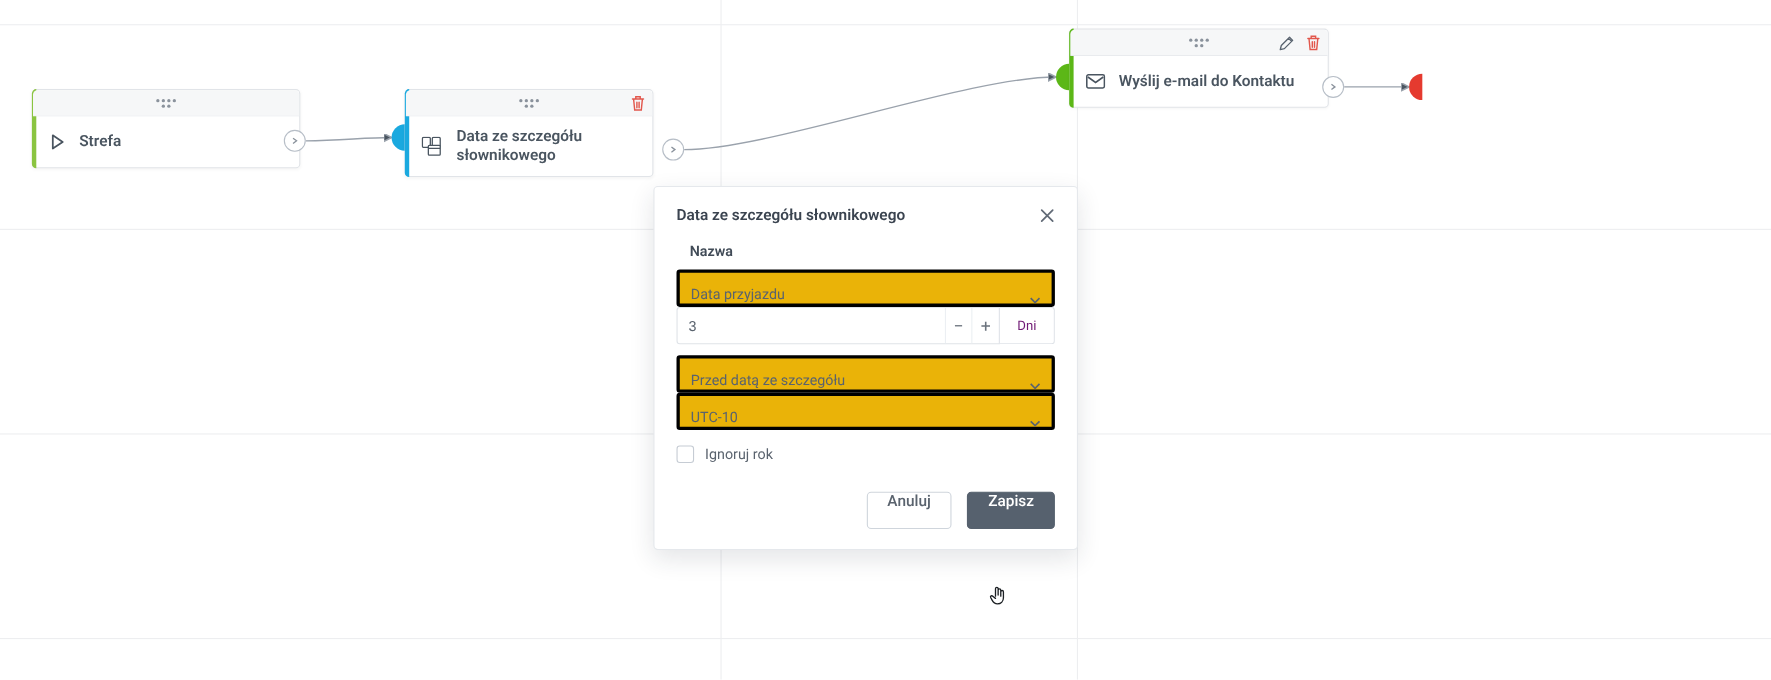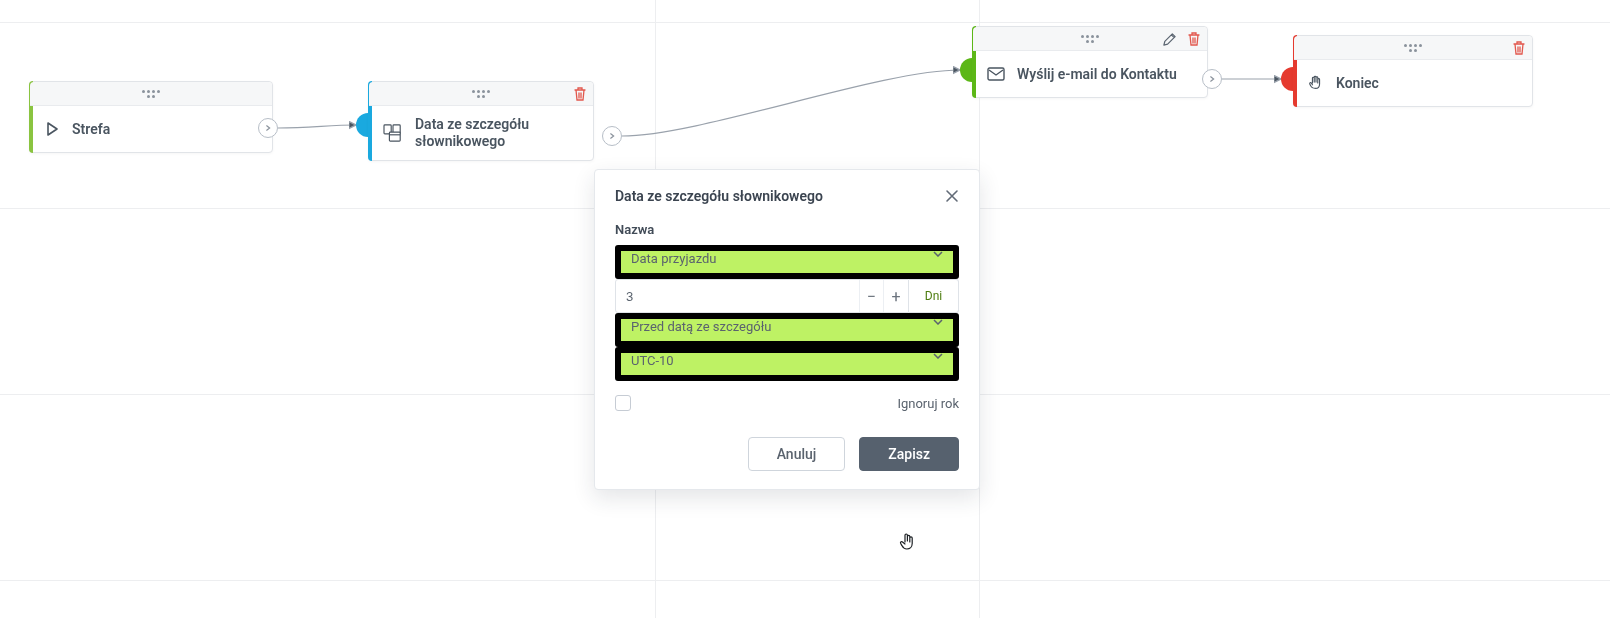--- a/index.html
+++ b/index.html
@@ -80,37 +80,37 @@
   .popover {
     position:absolute;
     width:386px;
     background:#fff;
     border:1px solid #e5e8ec;
     border-radius:4px;
     box-shadow:0 8px 22px rgba(30,40,55,0.12);
     padding:18px 20px 18px 20px;
   }
   .popover .hdr { display:flex; justify-content:space-between; align-items:center; font-weight:600; font-size:14px; color:#3b4450; margin-bottom:18px;}
-  .popover label.title { font-size:13px; font-weight:600; color:#414b57; display:block; margin-bottom:8px;}
+  .popover label.title { font-size:13px; font-weight:600; color:#414b57; display:block; margin-bottom:8px;margin-left:12px;}
   .field {
-    height:34px; border:6px solid #000000; border-radius:3px; background:#bef264;
-    display:flex; align-items:flex-start; padding:0 10px; font-size:13px; color:#5a636e;
+    height:34px; border:3px solid #000000; border-radius:3px; background:#eab308;
+    display:flex; align-items:flex-end; padding:0 10px; font-size:13px; color:#5a636e;
     justify-content:space-between;
   }
   .field .val { flex:1; }
   .selectable { cursor:pointer; }
   .row { display:flex; gap:0; }
   .stepper { flex:1; display:flex; border:1px solid #dfe3e8; border-radius:3px 0 0 3px; height:34px; }
   .stepper input { border:none; outline:none; padding:0 10px; font-size:13px; color:#5a636e; width:100%; background:transparent; }
   .stepbtn { width:30px; display:flex; align-items:center; justify-content:center; border-left:1px solid #eceff3; color:#6b737d; cursor:pointer;}
-  .unit { width:50px; height:34px; border:1px solid #dfe3e8; border-left:none; border-radius:0 3px 3px 0; display:flex; align-items:center; justify-content:center; font-size:12px; color:#4d7c0f;}
+  .unit { width:50px; height:34px; border:1px solid #dfe3e8; border-left:none; border-radius:0 3px 3px 0; display:flex; align-items:center; justify-content:center; font-size:12px; color:#701a75;}
   .chk { display:flex; align-items:center; gap:10px; font-size:13px; color:#5a636e; }
   .chk .box { width:16px; height:16px; border:1px solid #c6ccd4; border-radius:3px; background:#fff;}
   .footer { display:flex; justify-content:flex-end; gap:14px; margin-top:26px; }
-  .btn { height:34px; border-radius:4px; padding:0 28px; font-size:14px; font-weight:500; display:flex; align-items:center; cursor:pointer; }
+  .btn { height:34px; border-radius:4px; padding:0 18px; font-size:14px; font-weight:500; display:flex; align-items:flex-start; cursor:pointer; }
   .btn-secondary { background:#fff; border:1px solid #cfd5dc; color:#5a636e; }
   .btn-primary { background:#56616e; border:1px solid #56616e; color:#fff; }
 
   .cursor-pointer {
     position:absolute; width:18px; height:22px; pointer-events:none;
   }
 </style>
 </head>
 <body>
 
@@ -225,44 +225,20 @@
     <span class="txt">Wyślij e-mail do Kontaktu</span>
   </div>
 </div>
 <div class="port" style="left:1202px; top:69px;">
   <svg viewBox="0 0 10 10">
         <path d="M3 2 L7 5 L3 8" fill="none" stroke="#8a929c" stroke-width="1.5"></path>
       </svg>
 </div>
 
 <div class="inport" style="left:1281px; top:67px; background:#e53a2f;"></div>
-<div class="node node-end" style="left:1293px; top:35px; width:240px;">
-  <div class="accent"></div>
-  <div class="top">
-    <div class="drag-dots">
-          <span></span>
-          <span></span>
-          <span></span>
-          <span></span>
-          <span></span>
-          <span></span>
-        </div>
-    <div class="actions">
-      <svg class="trash-icon" viewBox="0 0 14 16">
-            <path d="M2 4h10M5 4V2h4v2M3 4l1 10h6l1-10M6 7v5M8 7v5" stroke="#e2574c" stroke-width="1.3" fill="none" stroke-linecap="round"></path>
-          </svg>
-    </div>
-  </div>
-  <div class="body">
-    <svg class="hand-icon" viewBox="0 0 18 18">
-          <path d="M5 9V3.5a1 1 0 012 0V8M7 8V2.5a1 1 0 012 0V8M9 8V3a1 1 0 012 0V9M11 9V5a1 1 0 012 0v5c0 3-2 5-4.5 5S4 15 3 12l-1-2a1 1 0 011.7-1L5 11" fill="none" stroke="#4a5560" stroke-width="1.3" stroke-linecap="round" stroke-linejoin="round"></path>
-        </svg>
-    <span class="txt">Koniec</span>
-  </div>
-</div>
 
 <div class="popover" style="left:594px; top:169px;">
   <div class="hdr">
     <span>Data ze szczegółu słownikowego</span>
     <svg class="close-icon" viewBox="0 0 14 14">
           <path d="M2 2l10 10M12 2L2 12" stroke="#626b77" stroke-width="1.6" stroke-linecap="round"></path>
         </svg>
   </div>
 
   <label class="title">Nazwa</label>
@@ -274,35 +250,35 @@
   </div>
 
   <div class="row">
     <div class="stepper">
       <input value="3" style="">
       <div class="stepbtn">−</div>
       <div class="stepbtn">+</div>
     </div>
     <div class="unit">Dni</div>
   </div>
-  <div class="field selectable" style="">
+  <div class="field selectable" style="margin-top:10px;">
     <span class="val">Przed datą ze szczegółu</span>
     <svg class="chev" viewBox="0 0 10 6">
           <path d="M1 1l4 4 4-4" fill="none" stroke="#5a636e" stroke-width="1.5"></path>
         </svg>
   </div>
 
   <div class="field selectable">
     <span class="val">UTC-10</span>
     <svg class="chev" viewBox="0 0 10 6">
           <path d="M1 1l4 4 4-4" fill="none" stroke="#5a636e" stroke-width="1.5"></path>
         </svg>
   </div>
 
-  <div class="chk" style="margin-top:14px;justify-content:space-between;">
+  <div class="chk" style="margin-top:14px;">
     <div class="box"></div>
     <span>Ignoruj rok</span>
   </div>
 
   <div class="footer">
     <div class="btn btn-secondary">
           <span>Anuluj</span>
         </div>
     <div class="btn btn-primary">
           <span>Zapisz</span>

